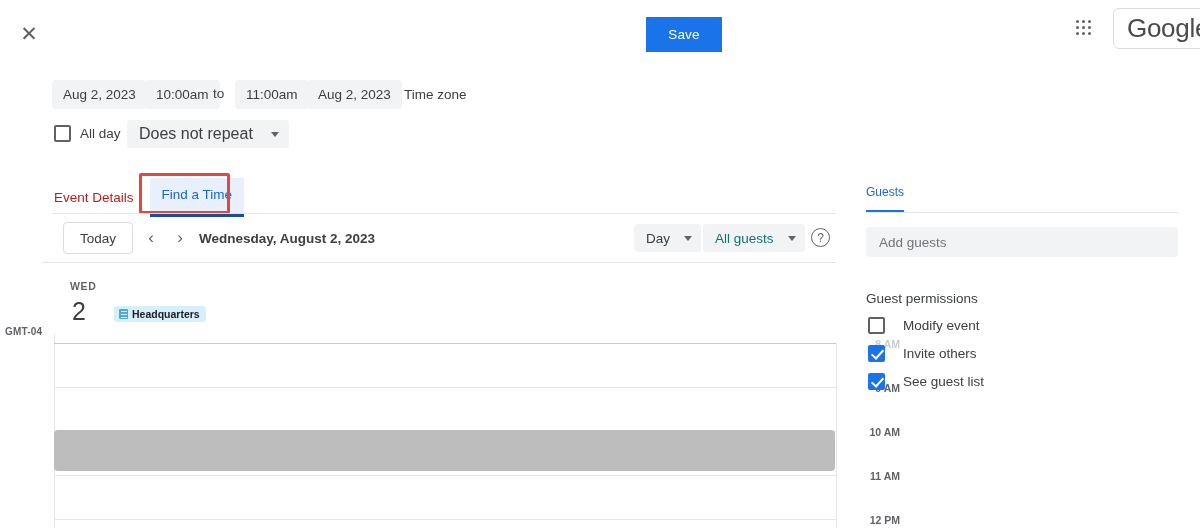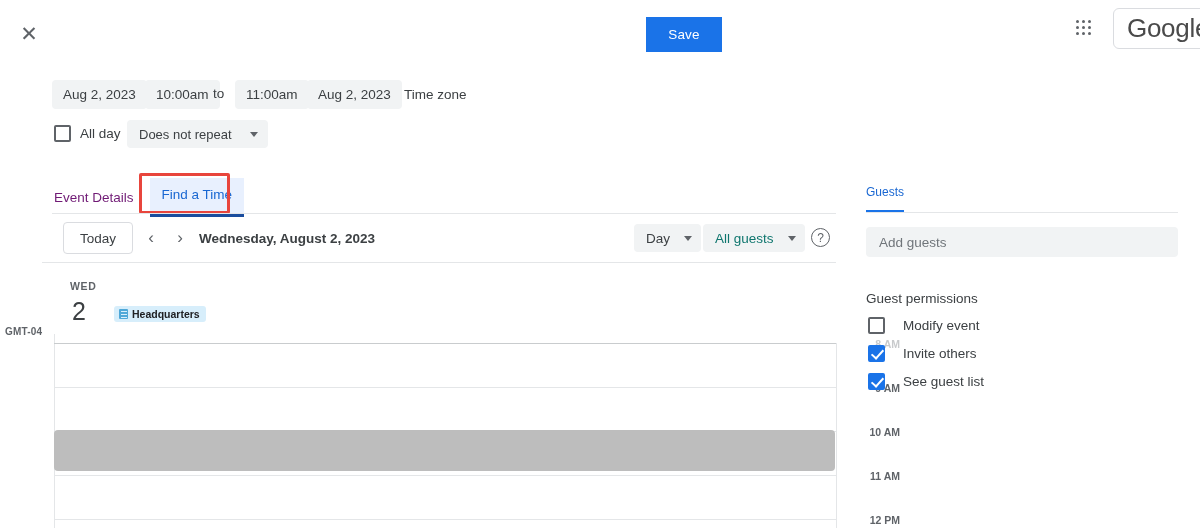--- a/index.html
+++ b/index.html
@@ -97,28 +97,28 @@
     position: absolute; left: 54px; top: 125px;
     display: flex; align-items: center; gap: 9px;
   }
   .allday-label { font-size: 13.5px; color: #3c4043; }
   .repeat-select {
     position: absolute; left: 127px; top: 120px;
     height: 28px; min-width: 132px;
     background: #f1f3f4; border-radius: 4px;
     display: flex; align-items: center; justify-content: space-between;
     padding: 0 10px 0 12px; gap: 18px;
-    font-size: 13px; color: #3c4043; cursor: pointer;
+    font-size: 16px; color: #3c4043; cursor: pointer;
   }
   .caret { width: 0; height: 0; border-left: 4px solid transparent; border-right: 4px solid transparent; border-top: 5px solid #5f6368; }
 
   
   .tabs { position: absolute; left: 52px; top: 178px; display: flex; align-items: flex-end; }
   .tab {
-    font-size: 13.5px; color: #701a75;
+    font-size: 13.5px; color: #b91c1c;
     padding: 9px 2px 12px 2px; cursor: pointer;
   }
   .tab + .tab { margin-left: 14px; }
   .tab.active {
     color: #1967d2;
     background: #e8f0fe;
     padding: 9px 12px 12px 12px;
     border-bottom: 3px solid #1a4d9e;
   }
   .annotation-box {

